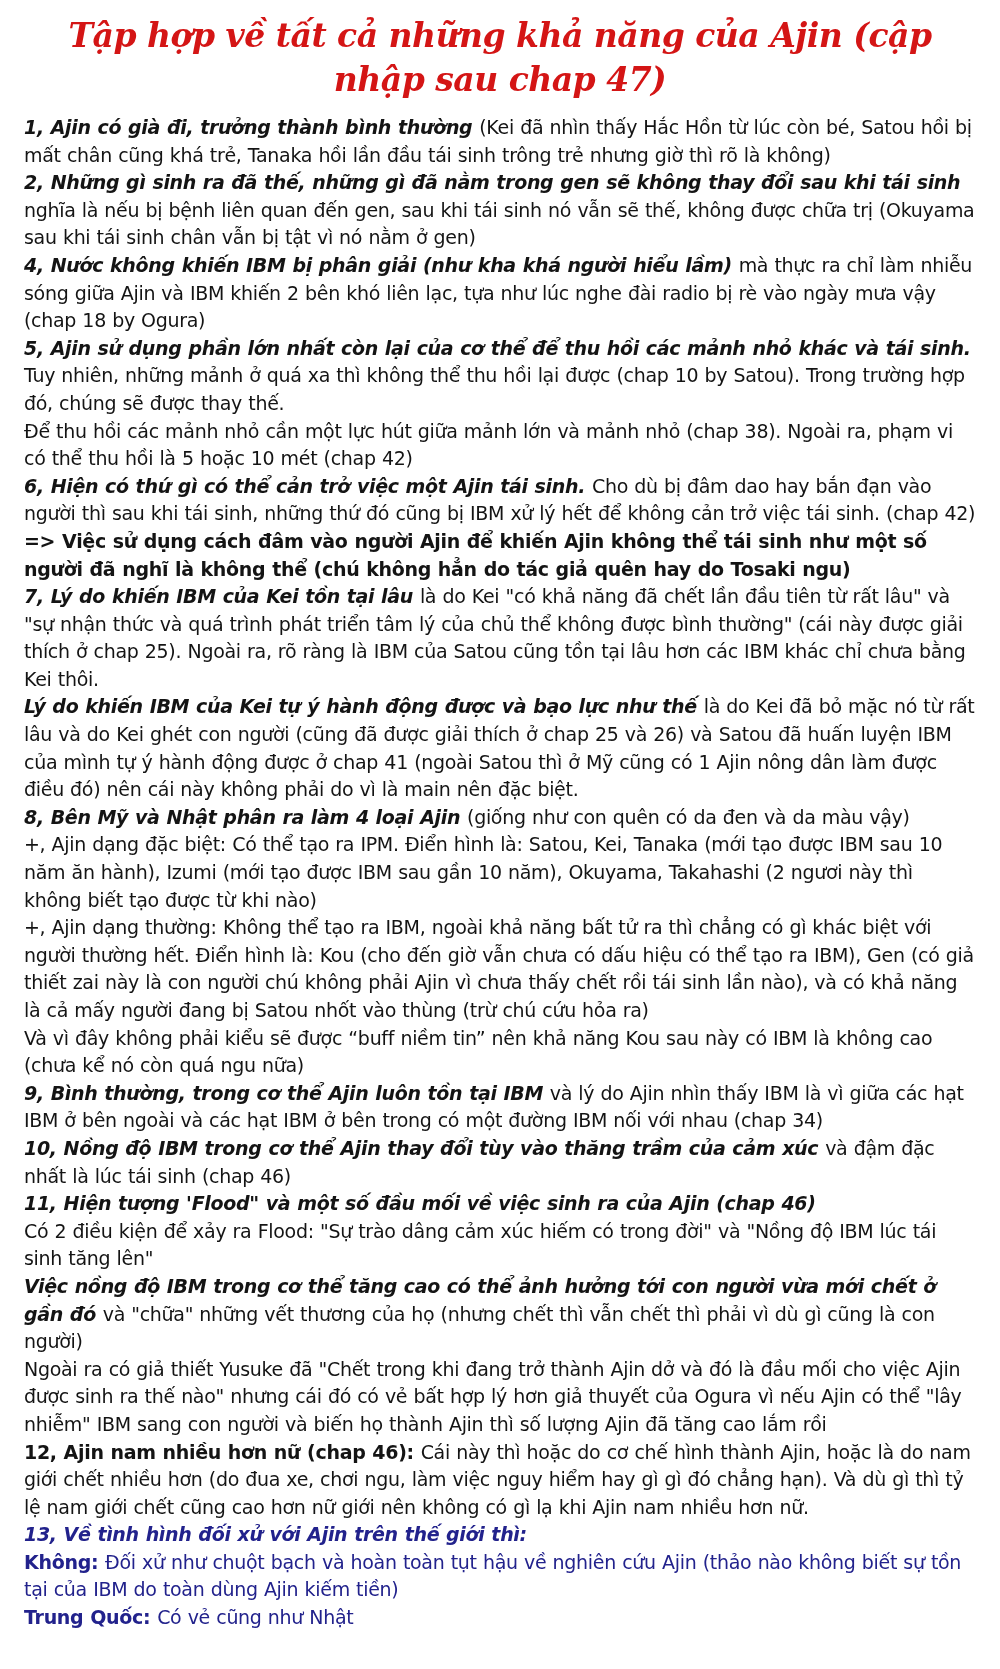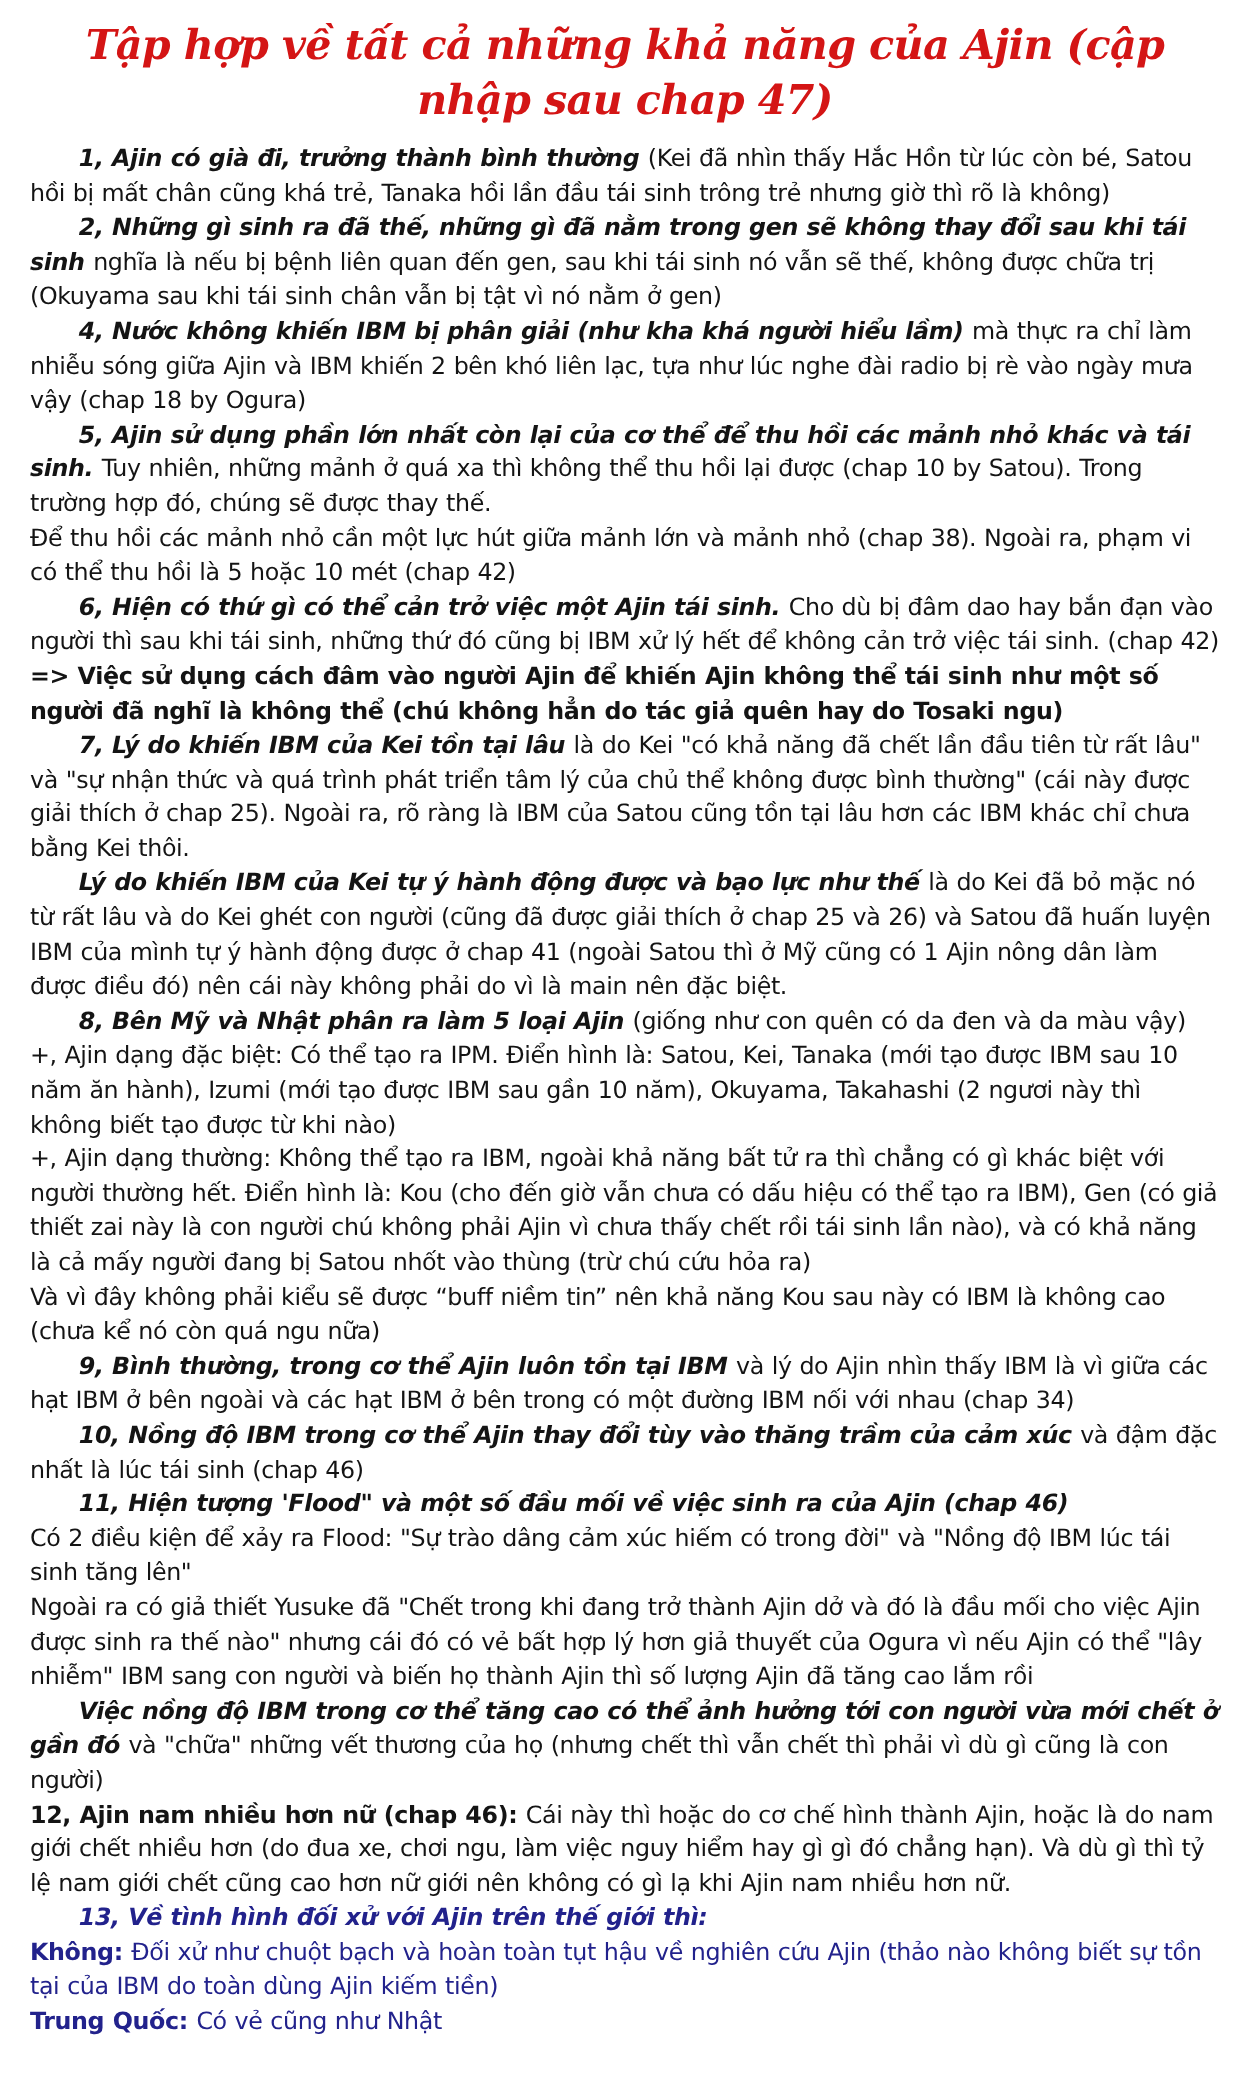--- a/index.html
+++ b/index.html
@@ -29,47 +29,47 @@
     letter-spacing:-0.5px;
   }
   .doc p.para{
     font-size:19px;
     line-height:27.6px;
     letter-spacing:-0.3px;
     word-spacing:0.5px;
   }
   .ink-black{color:var(--ink-black);}
   .ink-blue{color:var(--ink-blue);}
-  .run-bi{font-weight:700;font-style:italic;margin-left:39px;}
+  .run-bi{font-weight:700;font-style:italic;}
   .run-b{font-weight:700;}
   .run-n{font-weight:400;}
 </style>
 </head>
 <body>
 
 <div class="page">
   <h1 class="title">Tập hợp về tất cả những khả năng của Ajin (cập nhập sau chap 47)</h1>
   <div class="doc" id="doc">
       <p class="para ink-black"><span class="run-bi">1, Ajin có già đi, trưởng thành bình thường </span><span class="run-n">(Kei đã nhìn thấy Hắc Hồn từ lúc còn bé, Satou hồi bị mất chân cũng khá trẻ, Tanaka hồi lần đầu tái sinh trông trẻ nhưng giờ thì rõ là không)</span></p>
       <p class="para ink-black"><span class="run-bi">2, Những gì sinh ra đã thế, những gì đã nằm trong gen sẽ không thay đổi sau khi tái sinh </span><span class="run-n">nghĩa là nếu bị bệnh liên quan đến gen, sau khi tái sinh nó vẫn sẽ thế, không được chữa trị (Okuyama sau khi tái sinh chân vẫn bị tật vì nó nằm ở gen)</span></p>
       <p class="para ink-black"><span class="run-bi">4, Nước không khiến IBM bị phân giải (như kha khá người hiểu lầm) </span><span class="run-n">mà thực ra chỉ làm nhiễu sóng giữa Ajin và IBM khiến 2 bên khó liên lạc, tựa như lúc nghe đài radio bị rè vào ngày mưa vậy (chap 18 by Ogura)</span></p>
       <p class="para ink-black"><span class="run-bi">5, Ajin sử dụng phần lớn nhất còn lại của cơ thể để thu hồi các mảnh nhỏ khác và tái sinh. </span><span class="run-n">Tuy nhiên, những mảnh ở quá xa thì không thể thu hồi lại được (chap 10 by Satou). Trong trường hợp đó, chúng sẽ được thay thế.</span></p>
       <p class="para ink-black"><span class="run-n">Để thu hồi các mảnh nhỏ cần một lực hút giữa mảnh lớn và mảnh nhỏ (chap 38). Ngoài ra, phạm vi có thể thu hồi là 5 hoặc 10 mét (chap 42)</span></p>
       <p class="para ink-black"><span class="run-bi">6, Hiện có thứ gì có thể cản trở việc một Ajin tái sinh. </span><span class="run-n">Cho dù bị đâm dao hay bắn đạn vào người thì sau khi tái sinh, những thứ đó cũng bị IBM xử lý hết để không cản trở việc tái sinh. (chap 42)</span></p>
       <p class="para ink-black"><span class="run-b">=&gt; Việc sử dụng cách đâm vào người Ajin để khiến Ajin không thể tái sinh như một số người đã nghĩ là không thể (chú không hẳn do tác giả quên hay do Tosaki ngu)</span></p>
       <p class="para ink-black"><span class="run-bi">7,  Lý do khiến IBM của Kei tồn tại lâu </span><span class="run-n">là do Kei "có khả năng đã chết lần đầu tiên từ rất lâu" và "sự nhận thức và quá trình phát triển tâm lý của chủ thể không được bình thường" (cái này được giải thích ở chap 25). Ngoài ra, rõ ràng là IBM của Satou cũng tồn tại lâu hơn các IBM khác chỉ chưa bằng Kei thôi.</span></p>
       <p class="para ink-black"><span class="run-bi">Lý do khiến IBM của Kei tự ý hành động được và bạo lực như thế </span><span class="run-n">là do Kei đã bỏ mặc nó từ rất lâu và do Kei ghét con người (cũng đã được giải thích ở chap 25 và 26) và Satou đã huấn luyện IBM của mình tự ý hành động được ở chap 41 (ngoài Satou thì ở Mỹ cũng có 1 Ajin nông dân làm được điều đó) nên cái này không phải do vì là main nên đặc biệt.</span></p>
-      <p class="para ink-black"><span class="run-bi">8, Bên Mỹ và Nhật phân ra làm 5 loại Ajin </span><span class="run-n">(giống như con quên có da đen và da màu vậy)</span></p>
+      <p class="para ink-black"><span class="run-bi">8, Bên Mỹ và Nhật phân ra làm 4 loại Ajin </span><span class="run-n">(giống như con quên có da đen và da màu vậy)</span></p>
       <p class="para ink-black"><span class="run-n">+, Ajin dạng đặc biệt: Có thể tạo ra IPM. Điển hình là: Satou, Kei, Tanaka (mới tạo được IBM sau 10 năm ăn hành), Izumi (mới tạo được IBM sau gần 10 năm), Okuyama, Takahashi (2 ngươi này thì không biết tạo được từ khi nào)</span></p>
       <p class="para ink-black"><span class="run-n">+, Ajin dạng thường: Không thể tạo ra IBM, ngoài khả năng bất tử ra thì chẳng có gì khác biệt với người thường hết. Điển hình là: Kou (cho đến giờ vẫn chưa có dấu hiệu có thể tạo ra IBM), Gen (có giả thiết zai này là con người chú không phải Ajin vì chưa thấy chết rồi tái sinh lần nào), và có khả năng là cả mấy người đang bị Satou nhốt vào thùng (trừ chú cứu hỏa ra)</span></p>
       <p class="para ink-black"><span class="run-n">Và vì đây không phải kiểu sẽ được “buff niềm tin” nên khả năng Kou sau này có IBM là không cao (chưa kể nó còn quá ngu nữa)</span></p>
       <p class="para ink-black"><span class="run-bi">9, Bình thường, trong cơ thể Ajin luôn tồn tại IBM </span><span class="run-n">và lý do Ajin nhìn thấy IBM là vì giữa các hạt IBM ở bên ngoài và các hạt IBM ở bên trong có một đường IBM nối với nhau (chap 34)</span></p>
       <p class="para ink-black"><span class="run-bi">10, Nồng độ IBM trong cơ thể Ajin thay đổi tùy vào thăng trầm của cảm xúc </span><span class="run-n">và đậm đặc nhất là lúc tái sinh (chap 46)</span></p>
       <p class="para ink-black"><span class="run-bi">11, Hiện tượng 'Flood" và một số đầu mối về việc sinh ra của Ajin (chap 46)</span></p>
       <p class="para ink-black"><span class="run-n">Có 2 điều kiện để xảy ra Flood: "Sự trào dâng cảm xúc hiếm có trong đời" và "Nồng độ IBM lúc tái sinh tăng lên"</span></p>
+      <p class="para ink-black"><span class="run-bi">Việc nồng độ IBM trong cơ thể tăng cao có thể ảnh hưởng tới con người vừa mới chết ở gần đó </span><span class="run-n">và "chữa" những vết thương của họ (nhưng chết thì vẫn chết thì phải vì dù gì cũng là con người)</span></p>
       <p class="para ink-black"><span class="run-n">Ngoài ra có giả thiết Yusuke đã "Chết trong khi đang trở thành Ajin dở và đó là đầu mối cho việc Ajin được sinh ra thế nào" nhưng cái đó có vẻ bất hợp lý hơn giả thuyết của Ogura vì nếu Ajin có thể "lây nhiễm" IBM sang con người và biến họ thành Ajin thì số lượng Ajin đã tăng cao lắm rồi</span></p>
-      <p class="para ink-black"><span class="run-bi">Việc nồng độ IBM trong cơ thể tăng cao có thể ảnh hưởng tới con người vừa mới chết ở gần đó </span><span class="run-n">và "chữa" những vết thương của họ (nhưng chết thì vẫn chết thì phải vì dù gì cũng là con người)</span></p>
       <p class="para ink-black"><span class="run-b">12, Ajin nam nhiều hơn nữ (chap 46): </span><span class="run-n">Cái này thì hoặc do cơ chế hình thành Ajin, hoặc là do nam giới chết nhiều hơn (do đua xe, chơi ngu, làm việc nguy hiểm hay gì gì đó chẳng hạn). Và dù gì thì tỷ lệ nam giới chết cũng cao hơn nữ giới nên không có gì lạ khi Ajin nam nhiều hơn nữ.</span></p>
       <p class="para ink-blue"><span class="run-bi">13, Về tình hình đối xử với Ajin trên thế giới thì:</span></p>
       <p class="para ink-blue"><span class="run-b">Không: </span><span class="run-n">Đối xử như chuột bạch và hoàn toàn tụt hậu về nghiên cứu Ajin (thảo nào không biết sự tồn tại của IBM do toàn dùng Ajin kiếm tiền)</span></p>
       <p class="para ink-blue"><span class="run-b">Trung Quốc: </span><span class="run-n">Có vẻ cũng như Nhật</span></p>
     </div>
 </div>
 
 </body></html>

